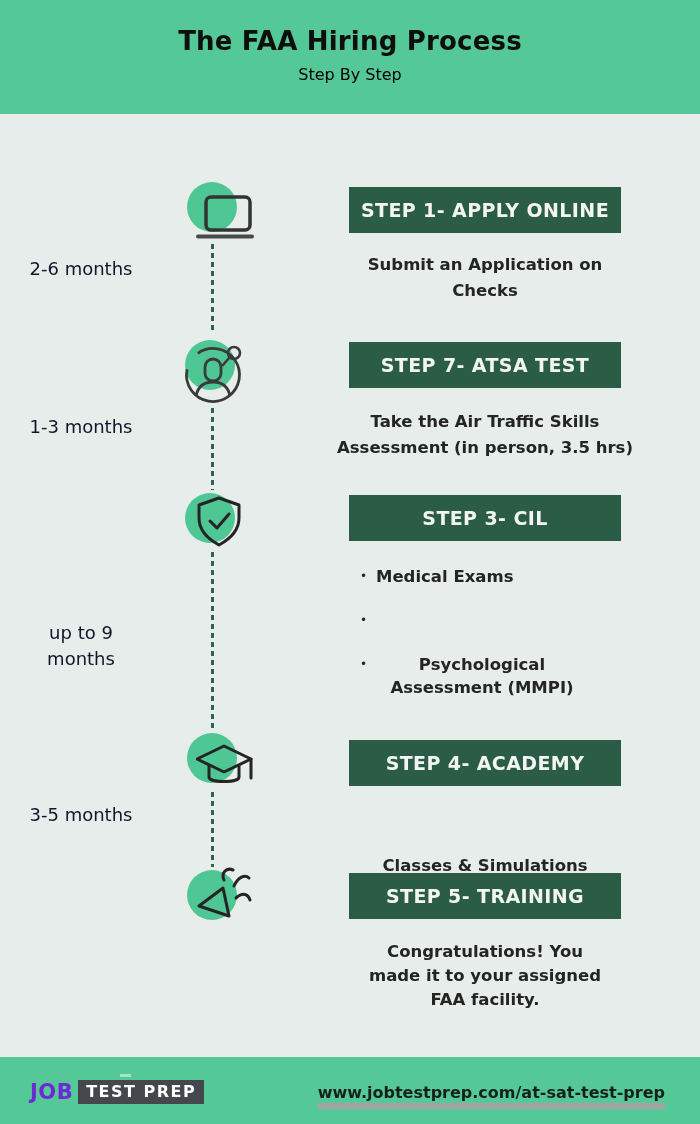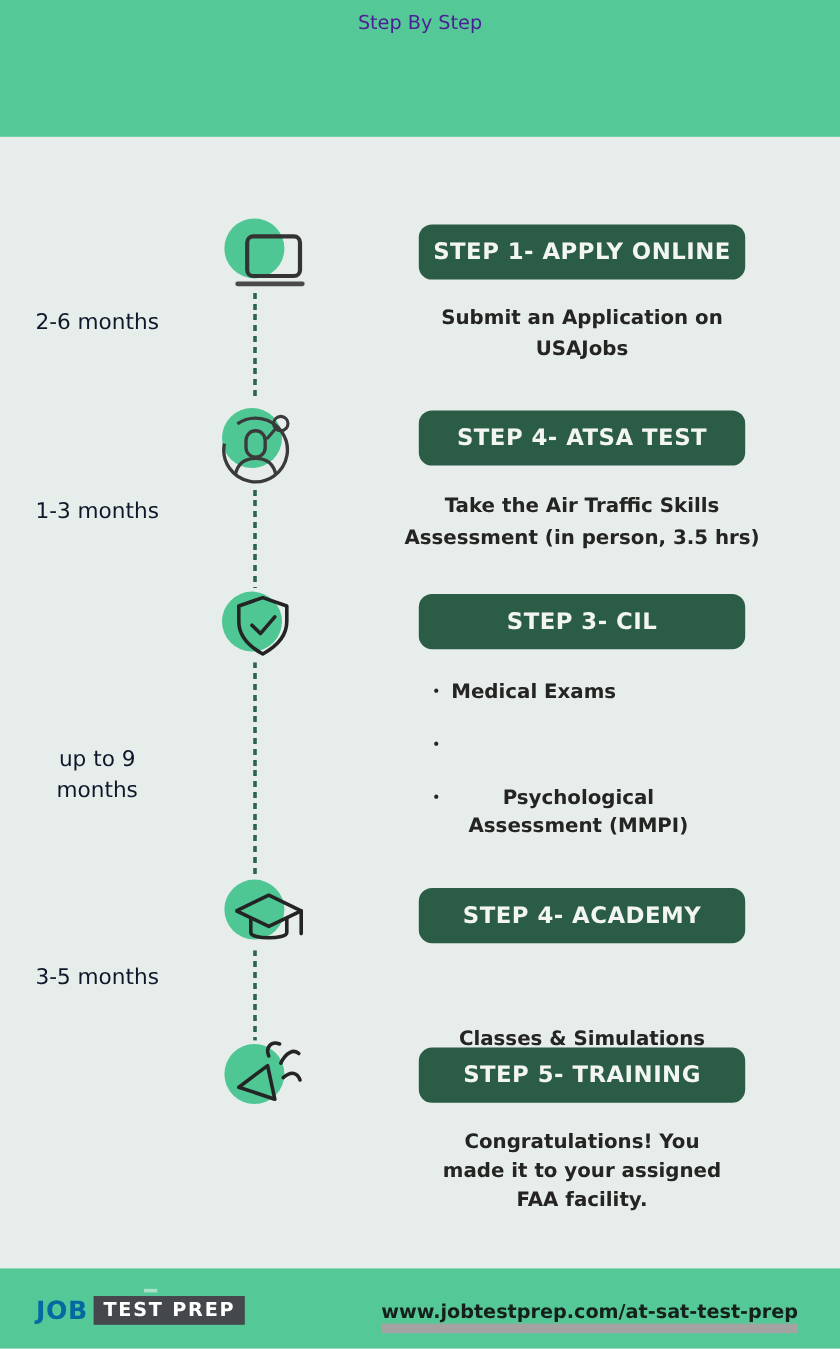--- a/index.html
+++ b/index.html
@@ -6,84 +6,85 @@
   .page{
     position:relative;width:700px;height:1124px;overflow:hidden;
     background:#E7EDEA;
     font-family:"DejaVu Sans","Liberation Sans",sans-serif;
     color:#1D1D1B;
   }
   
   .band{position:absolute;left:0;width:700px;background:#55C898;}
   .header{top:0;height:114px;text-align:center;}
   .header .title{padding-top:26px;font-size:26px;font-weight:bold;color:#0E0E0C;letter-spacing:.2px;}
-  .header .subtitle{margin-top:9px;font-size:16px;font-weight:500;color:#4c1d95;}
+  .header .subtitle{margin-top:9px;font-size:16px;font-weight:500;color:#000000;}
   .footer{top:1057px;height:67px;}
   
   .dash{position:absolute;left:211px;width:3px;
         background:repeating-linear-gradient(to bottom,#2E6350 0 5px,transparent 5px 9px);}
   .circle{position:absolute;width:50px;height:50px;border-radius:50%;background:#4FC795;}
   .icon{position:absolute;}
   
   .banner{
     position:absolute;width:272px;height:46px;line-height:46px;
-    background:#2B5C46;border-radius:11px;text-align:center;
+    background:#2B5C46;border-radius:0;text-align:center;
     color:#F2F5F2;font-size:19px;font-weight:bold;letter-spacing:.4px;
   }
   .desc{position:absolute;text-align:center;font-size:16.5px;font-weight:600;
         line-height:26px;color:#242422;}
   .duration{position:absolute;left:20px;width:122px;text-align:center;
             font-size:18px;font-weight:500;line-height:26px;color:#0f172a;}
   
   .bullets{position:absolute;left:360px;top:565px;width:250px;}
   .bullet-row{display:flex;align-items:flex-start;margin-bottom:21px;}
   .bullet-dot{width:16px;font-size:12px;line-height:23px;color:#242422;flex:0 0 16px;}
   .bullet-text{font-size:16.5px;font-weight:600;line-height:23px;color:#242422;max-width:212px;text-align:center;}
   
   .logo{position:absolute;left:30px;top:1080px;display:flex;align-items:center;}
-  .logo-job{font-size:21px;font-weight:600;color:#0369a1;letter-spacing:.5px;margin-right:5px;}
+  .logo-job{font-size:21px;font-weight:600;color:#6d28d9;letter-spacing:.5px;margin-right:5px;}
   .logo-box{background:#44484C;color:#FFFFFF;font-size:16px;font-weight:bold;
             letter-spacing:1.5px;padding:2px 8px 3px 8px;}
   .logo-mark{position:absolute;left:120px;top:1074px;width:11px;height:3px;background:#A7E2C9;}
   .url{position:absolute;right:35px;top:1083px;font-size:16px;font-weight:bold;color:#16201B;
-       border-bottom:8px solid #a3a3a3;padding-bottom:1px;cursor:pointer;}
+       border-bottom:6px solid #a3a3a3;padding-bottom:1px;cursor:pointer;}
   svg *{vector-effect:non-scaling-stroke;}
 </style>
 </head>
 <body>
 
 <div class="page">
 
   <div class="band header">
+    <div class="title">The FAA Hiring Process</div>
     <div class="subtitle">Step By Step</div>
   </div>
 
   <div class="dash" style="top:244px;height:90px"></div>
   <div class="dash" style="top:408px;height:82px"></div>
   <div class="dash" style="top:552px;height:178px"></div>
   <div class="dash" style="top:792px;height:75px"></div>
 
   <div class="circle" style="left:187px;top:182px"></div>
   <svg class="icon" style="left:196px;top:195px" width="58" height="46" viewBox="0 0 58 46">
     <rect x="10" y="2" width="44" height="33" rx="5" fill="none" stroke="#333333" stroke-width="3.5"></rect>
     <line x1="2" y1="41.5" x2="56" y2="41.5" stroke="#4A4A4A" stroke-width="4" stroke-linecap="round"></line>
   </svg>
   <div class="banner" style="left:349px;top:187px">STEP 1- APPLY ONLINE</div>
-  <div class="desc" style="left:345px;top:252px;width:280px">Submit an Application on USAJobs</div>
+  <div class="desc" style="left:345px;top:252px;width:280px">Submit an Application on Checks</div>
   <div class="duration" style="top:256px">2-6 months</div>
 
   <div class="circle" style="left:185px;top:340px"></div>
   <svg class="icon" style="left:183px;top:344px" width="64" height="64" viewBox="0 0 64 64">
     <circle cx="30" cy="31" r="26.5" fill="none" stroke="#3A3A3A" stroke-width="2.8" stroke-dasharray="146 21" transform="rotate(-125 30 31)"></circle>
     <rect x="22" y="15" width="16" height="22" rx="8" fill="none" stroke="#3A3A3A" stroke-width="2.8"></rect>
     <path d="M13 52 C15 42 21 38 30 38 C39 38 45 42 47 52" fill="none" stroke="#3A3A3A" stroke-width="2.8"></path>
     <circle cx="51" cy="9" r="6" fill="none" stroke="#3A3A3A" stroke-width="2.6"></circle>
     <line x1="46.5" y1="13.5" x2="40" y2="21" stroke="#3A3A3A" stroke-width="2.6" stroke-linecap="round"></line>
   </svg>
-  <div class="banner" style="left:349px;top:342px">STEP 4- ATSA TEST</div>
+  <div class="banner" style="left:349px;top:342px">STEP 7- ATSA TEST</div>
   <div class="desc" style="left:335px;top:409px;width:300px">Take the Air Traffic Skills Assessment (in person, 3.5 hrs)</div>
   <div class="duration" style="top:414px">1-3 months</div>
 
   <div class="circle" style="left:185px;top:493px"></div>
   <svg class="icon" style="left:193px;top:496px" width="52" height="52" viewBox="0 0 52 52">
     <path d="M26 2 L46 9 V22 C46 34 37 43 26 49 C15 43 6 34 6 22 V9 Z" fill="none" stroke="#242424" stroke-width="3" stroke-linejoin="round"></path>
     <path d="M17 25 L24 32 L36 18" fill="none" stroke="#242424" stroke-width="3" stroke-linecap="round" stroke-linejoin="round"></path>
   </svg>
   <div class="banner" style="left:349px;top:495px">STEP 3- CIL</div>
   <div class="bullets">

